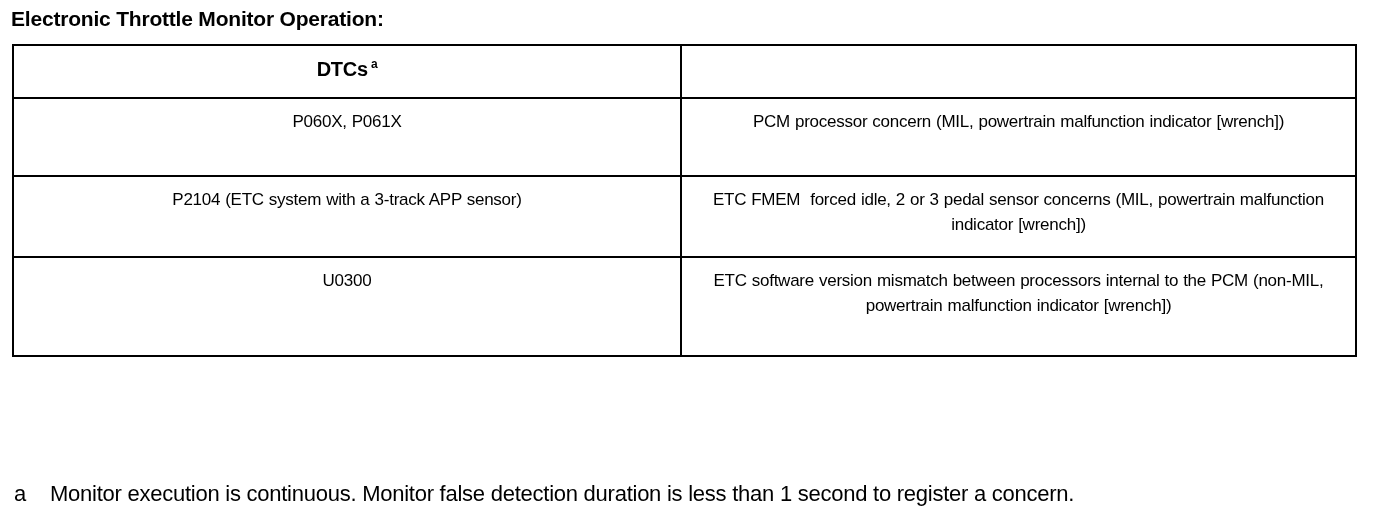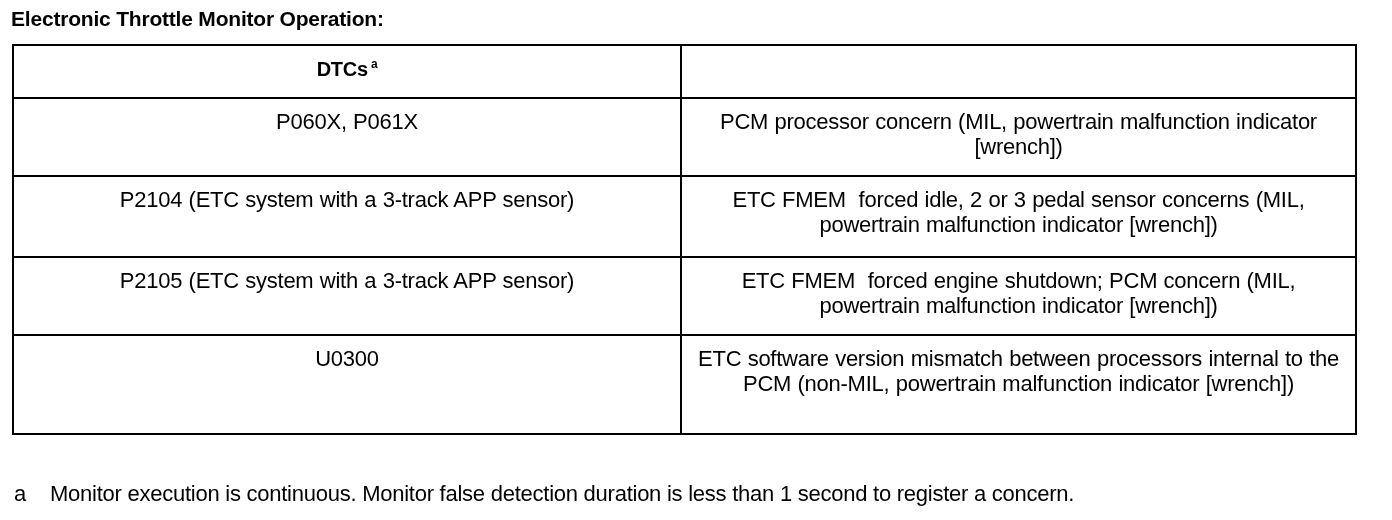--- a/index.html
+++ b/index.html
@@ -54,21 +54,21 @@
     vertical-align: top;
     background: #ffffff;
   }
 
   .col-dtc   { width: 668px; }
   .col-desc  { width: 675px; }
 
   .cell-inner {
     padding: 6px 10px 4px 10px;
     text-align: center;
-    font-size: 22px;
+    font-size: 17px;
     line-height: 25px;
     letter-spacing: -0.25px;
     word-spacing: 0.5px;
   }
 
   .header-row .cell-inner {
     font-weight: bold;
     font-size: 20px;
     padding-top: 7px;
     padding-bottom: 6px;
@@ -145,28 +145,20 @@
 
       <tr class="row-h-2">
         <td class="col-dtc">
           <div class="cell-inner">P2104 (ETC system with a 3-track APP sensor)</div>
         </td>
         <td class="col-desc">
           <div class="cell-inner nowrap-pre">ETC FMEM  forced idle, 2 or 3 pedal sensor concerns (MIL, powertrain malfunction indicator [wrench])</div>
         </td>
       </tr>
 
-      <tr class="row-h-3">
-        <td class="col-dtc">
-          <div class="cell-inner">P2105 (ETC system with a 3-track APP sensor)</div>
-        </td>
-        <td class="col-desc">
-          <div class="cell-inner nowrap-pre">ETC FMEM  forced engine shutdown; PCM concern (MIL, powertrain malfunction indicator [wrench])</div>
-        </td>
-      </tr>
 
 
       <tr class="row-h-5">
         <td class="col-dtc">
           <div class="cell-inner">U0300</div>
         </td>
         <td class="col-desc">
           <div class="cell-inner nowrap-pre">ETC software version mismatch between processors internal to the PCM (non-MIL, powertrain malfunction indicator [wrench])</div>
         </td>
       </tr>

